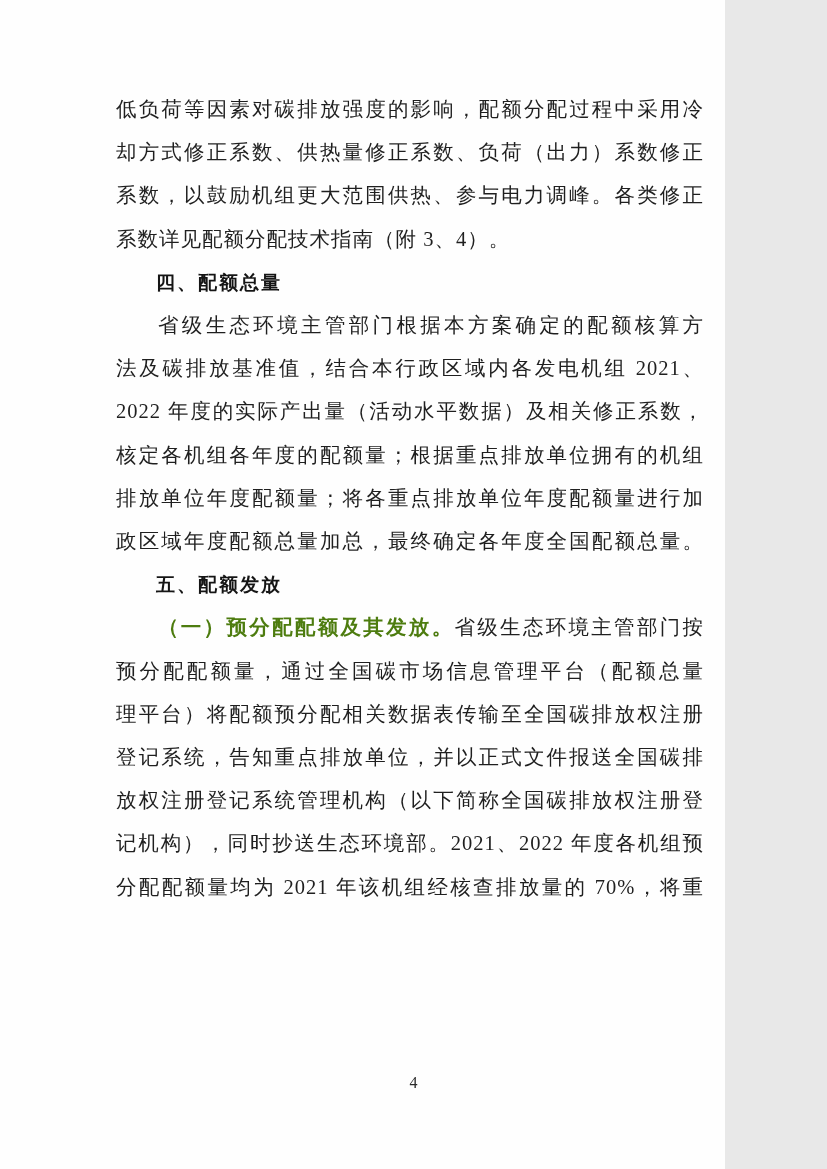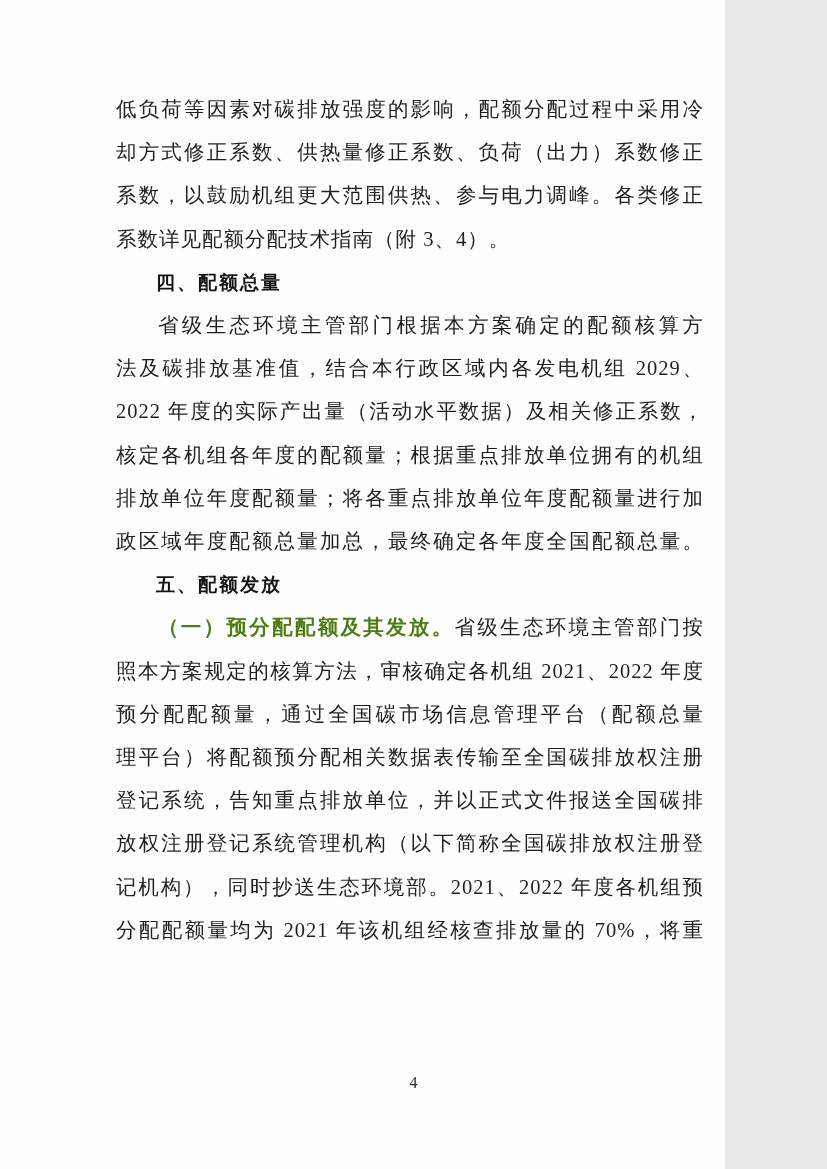--- a/index.html
+++ b/index.html
@@ -66,30 +66,29 @@
   <div class="doc">
       <div class="paragraph">
         <div class="line just"><span>低负荷等因素对碳排放强度的影响，配额分配过程中采用冷</span></div>
         <div class="line just"><span>却方式修正系数、供热量修正系数、负荷（出力）系数修正</span></div>
         <div class="line just"><span>系数，以鼓励机组更大范围供热、参与电力调峰。各类修正</span></div>
         <div class="line"><span>系数详见配额分配技术指南（附 3、4）。</span></div>
       </div>
       <div class="heading">四、配额总量</div>
       <div class="paragraph">
         <div class="line just indent"><span>省级生态环境主管部门根据本方案确定的配额核算方</span></div>
-        <div class="line just"><span>法及碳排放基准值，结合本行政区域内各发电机组 2029、</span></div>
+        <div class="line just"><span>法及碳排放基准值，结合本行政区域内各发电机组 2021、</span></div>
         <div class="line just"><span>2022 年度的实际产出量（活动水平数据）及相关修正系数，</span></div>
         <div class="line just"><span>核定各机组各年度的配额量；根据重点排放单位拥有的机组</span></div>
         <div class="line just"><span>排放单位年度配额量；将各重点排放单位年度配额量进行加</span></div>
         <div class="line just"><span>政区域年度配额总量加总，最终确定各年度全国配额总量。</span></div>
       </div>
       <div class="heading">五、配额发放</div>
       <div class="paragraph">
         <div class="line just indent"><span class="bold-lead">（一）预分配配额及其发放。</span><span>省级生态环境主管部门按</span></div>
-        <div class="line just"><span>照本方案规定的核算方法，审核确定各机组 2021、2022 年度</span></div>
         <div class="line just"><span>预分配配额量，通过全国碳市场信息管理平台（配额总量</span></div>
         <div class="line just"><span>理平台）将配额预分配相关数据表传输至全国碳排放权注册</span></div>
         <div class="line just"><span>登记系统，告知重点排放单位，并以正式文件报送全国碳排</span></div>
         <div class="line just"><span>放权注册登记系统管理机构（以下简称全国碳排放权注册登</span></div>
         <div class="line just"><span>记机构），同时抄送生态环境部。2021、2022 年度各机组预</span></div>
         <div class="line just"><span>分配配额量均为 2021 年该机组经核查排放量的 70%，将重</span></div>
       </div>
     </div>
   <div class="footer">
     <span class="page-num">4</span>

